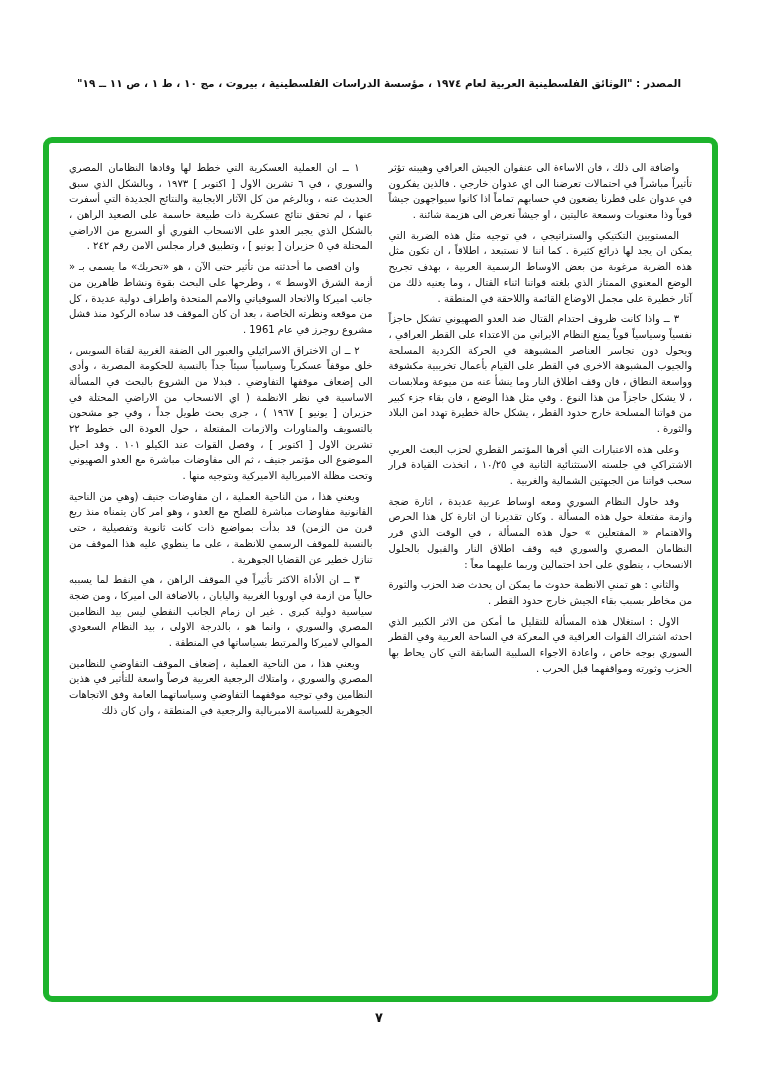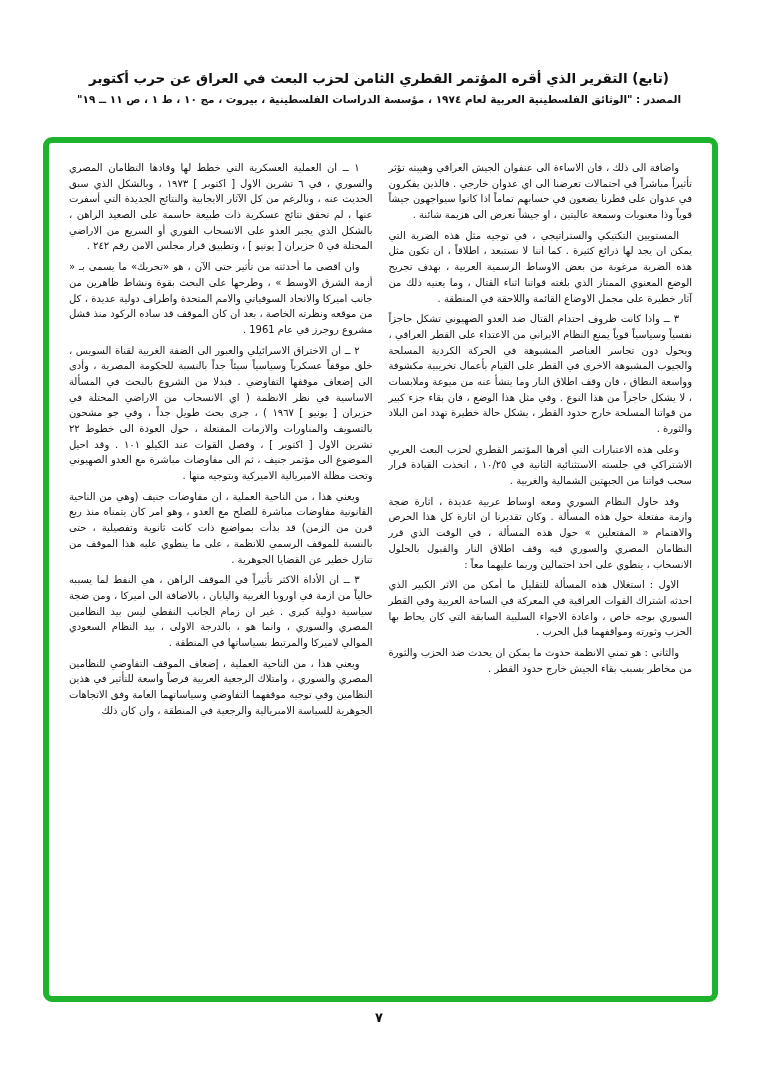--- a/index.html
+++ b/index.html
@@ -54,34 +54,33 @@
     position:absolute; top:1010px; left:0; width:100%;
     text-align:center; font-size:13px; font-weight:bold;
   }
 </style>
 </head>
 <body>
 
 <div class="page">
 
   <div class="header">
-    <div class="doc-title">(تابع) التقرير الذي أقره المؤتمر القطري الثامن لحزب البعث في العراق عن حرب أكتوبر</div>
     <div class="doc-source">المصدر : "الوثائق الفلسطينية العربية لعام ١٩٧٤ ، مؤسسة الدراسات الفلسطينية ، بيروت ، مج ١٠ ، ط ١ ، ص ١١ ــ ١٩"</div>
   </div>
 
   <div class="frame" style="border-color: rgb(29, 179, 44);">
     <div class="columns">
       <div class="col">
           <p>واضافة الى ذلك ، فان الاساءة الى عنفوان الجيش العراقي وهيبته تؤثر تأثيراً مباشراً في احتمالات تعرضنا الى اي عدوان خارجي . فالذين يفكرون في عدوان على قطرنا يضعون في حسابهم تماماً اذا كانوا سيواجهون جيشاً قوياً وذا معنويات وسمعة عاليتين ، او جيشاً تعرض الى هزيمة شائنة .</p>
           <p>المستويين التكتيكي والستراتيجي ، في توجيه مثل هذه الضربة التي يمكن ان يجد لها ذرائع كثيرة . كما اننا لا نستبعد ، اطلاقاً ، ان تكون مثل هذه الضربة مرغوبة من بعض الاوساط الرسمية العربية ، بهدف تجريح الوضع المعنوي الممتاز الذي بلغته قواتنا اثناء القتال ، وما يعنيه ذلك من آثار خطيرة على مجمل الاوضاع القائمة واللاحقة في المنطقة .</p>
           <p>٣ ــ واذا كانت ظروف احتدام القتال ضد العدو الصهيوني تشكل حاجزاً نفسياً وسياسياً قوياً يمنع النظام الايراني من الاعتداء على القطر العراقي ، ويحول دون تجاسر العناصر المشبوهة في الحركة الكردية المسلحة والجيوب المشبوهة الاخرى في القطر على القيام بأعمال تخريبية مكشوفة وواسعة النطاق ، فان وقف اطلاق النار وما ينشأ عنه من ميوعة وملابسات ، لا يشكل حاجزاً من هذا النوع . وفي مثل هذا الوضع ، فان بقاء جزء كبير من قواتنا المسلحة خارج حدود القطر ، يشكل حالة خطيرة تهدد امن البلاد والثورة .</p>
           <p>وعلى هذه الاعتبارات التي أقرها المؤتمر القطري لحزب البعث العربي الاشتراكي في جلسته الاستثنائية الثانية في ١٠/٢٥ ، اتخذت القيادة قرار سحب قواتنا من الجبهتين الشمالية والغربية .</p>
           <p>وقد حاول النظام السوري ومعه اوساط عربية عديدة ، اثارة ضجة وازمة مفتعلة حول هذه المسألة . وكان تقديرنا ان اثارة كل هذا الحرص والاهتمام « المفتعلين » حول هذه المسألة ، في الوقت الذي قرر النظامان المصري والسوري فيه وقف اطلاق النار والقبول بالحلول الانسحاب ، ينطوي على احد احتمالين وربما عليهما معاً :</p>
+          <p>والثاني : هو تمني الانظمة حدوث ما يمكن ان يحدث ضد الحزب والثورة من مخاطر بسبب بقاء الجيش خارج حدود القطر .</p>
           <p>الاول : استغلال هذه المسألة للتقليل ما أمكن من الاثر الكبير الذي احدثه اشتراك القوات العراقية في المعركة في الساحة العربية وفي القطر السوري بوجه خاص ، واعادة الاجواء السلبية السابقة التي كان يحاط بها الحزب وثورته ومواقفهما قبل الحرب .</p>
-          <p>والثاني : هو تمني الانظمة حدوث ما يمكن ان يحدث ضد الحزب والثورة من مخاطر بسبب بقاء الجيش خارج حدود القطر .</p>
         </div>
       <div class="col">
           <p>١ ــ ان العملية العسكرية التي خطط لها وقادها النظامان المصري والسوري ، في ٦ تشرين الاول [ اكتوبر ] ١٩٧٣ ، وبالشكل الذي سبق الحديث عنه ، وبالرغم من كل الآثار الايجابية والنتائج الجديدة التي أسفرت عنها ، لم تحقق نتائج عسكرية ذات طبيعة حاسمة على الصعيد الراهن ، بالشكل الذي يجبر العدو على الانسحاب الفوري أو السريع من الاراضي المحتلة في ٥ حزيران [ يونيو ] ، وتطبيق قرار مجلس الامن رقم ٢٤٢ .</p>
           <p>وان اقصى ما أحدثته من تأثير حتى الآن ، هو «تحريك» ما يسمى بـ « أزمة الشرق الاوسط » ، وطرحها على البحث بقوة ونشاط ظاهرين من جانب اميركا والاتحاد السوفياتي والامم المتحدة واطراف دولية عديدة ، كل من موقعه ونظرته الخاصة ، بعد ان كان الموقف قد ساده الركود منذ فشل مشروع روجرز في عام 1961 .</p>
           <p>٢ ــ ان الاختراق الاسرائيلي والعبور الى الضفة الغربية لقناة السويس ، خلق موقفاً عسكرياً وسياسياً سيئاً جداً بالنسبة للحكومة المصرية ، وأدى الى إضعاف موقفها التفاوضي . فبدلا من الشروع بالبحث في المسألة الاساسية في نظر الانظمة ( اي الانسحاب من الاراضي المحتلة في حزيران [ يونيو ] ١٩٦٧ ) ، جرى بحث طويل جداً ، وفي جو مشحون بالتسويف والمناورات والازمات المفتعلة ، حول العودة الى خطوط ٢٢ تشرين الاول [ اكتوبر ] ، وفصل القوات عند الكيلو ١٠١ . وقد احيل الموضوع الى مؤتمر جنيف ، ثم الى مفاوضات مباشرة مع العدو الصهيوني وتحت مظلة الامبريالية الاميركية وبتوجيه منها .</p>
           <p>ويعني هذا ، من الناحية العملية ، ان مفاوضات جنيف (وهي من الناحية القانونية مفاوضات مباشرة للصلح مع العدو ، وهو امر كان يتمناه منذ ربع قرن من الزمن) قد بدأت بمواضيع ذات كانت ثانوية وتفصيلية ، حتى بالنسبة للموقف الرسمي للانظمة ، على ما ينطوي عليه هذا الموقف من تنازل خطير عن القضايا الجوهرية .</p>
           <p>٣ ــ ان الأداة الاكثر تأثيراً في الموقف الراهن ، هي النفط لما يسببه حالياً من ازمة في اوروبا الغربية واليابان ، بالاضافة الى اميركا ، ومن ضجة سياسية دولية كبرى . غير ان زمام الجانب النفطي ليس بيد النظامين المصري والسوري ، وانما هو ، بالدرجة الاولى ، بيد النظام السعودي الموالي لاميركا والمرتبط بسياساتها في المنطقة .</p>
           <p>ويعني هذا ، من الناحية العملية ، إضعاف الموقف التفاوضي للنظامين المصري والسوري ، وامتلاك الرجعية العربية فرصاً واسعة للتأثير في هذين النظامين وفي توجيه موقفهما التفاوضي وسياساتهما العامة وفق الاتجاهات الجوهرية للسياسة الامبريالية والرجعية في المنطقة ، وان كان ذلك</p>
         </div>
     </div>

